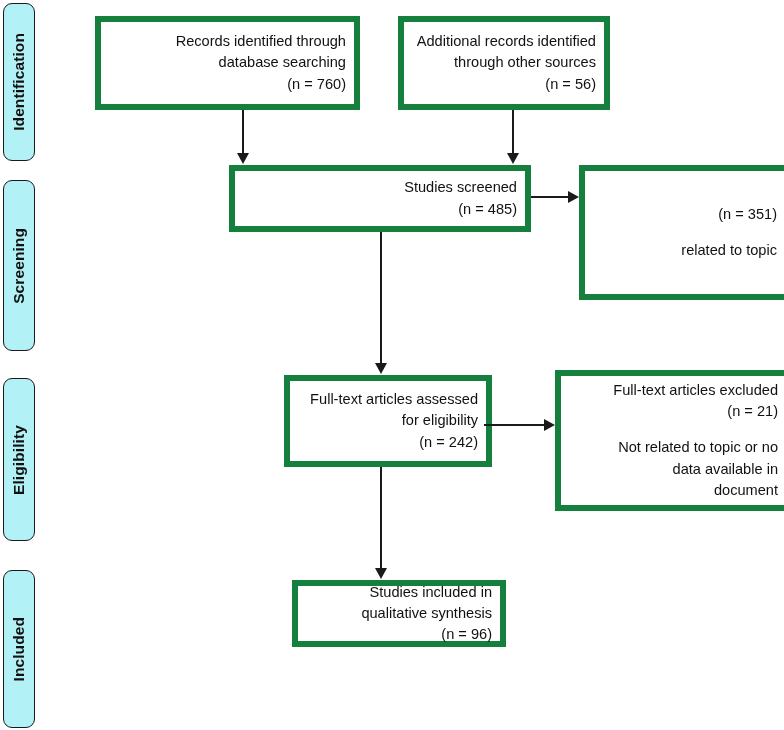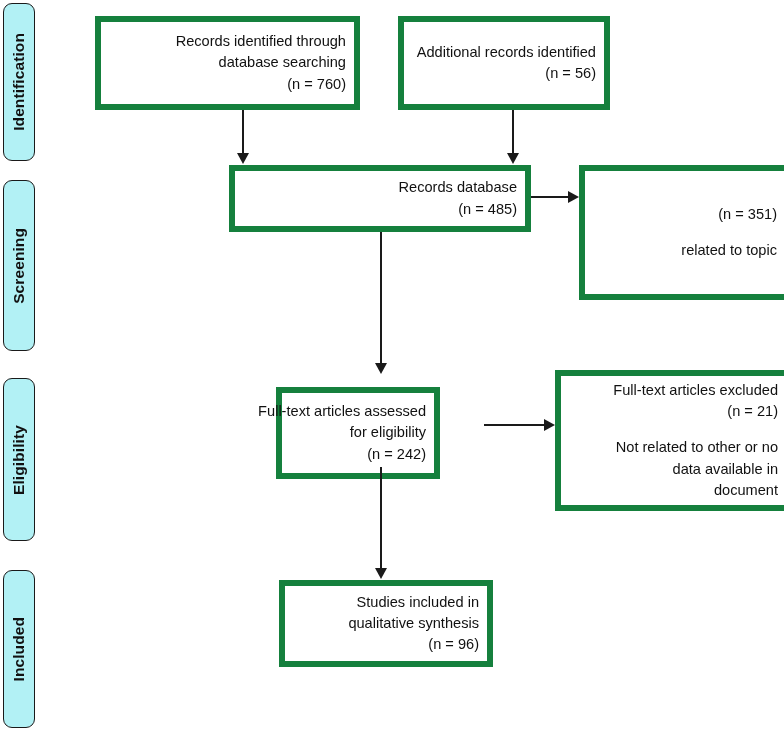--- a/index.html
+++ b/index.html
@@ -107,50 +107,51 @@
   </div>
 
   <div class="flow-box" style="left:95px; top:16px; width:265px; height:94px;">
     <div class="box-line">Records identified through</div>
     <div class="box-line">database searching</div>
     <div class="box-line">(n = 760)</div>
   </div>
 
   <div class="flow-box" style="left:398px; top:16px; width:212px; height:94px;">
     <div class="box-line">Additional records identified</div>
+    <div class="box-line">through other sources</div>
     <div class="box-line">(n = 56)</div>
   </div>
 
   <div class="flow-box" style="left:229px; top:165px; width:302px; height:67px;">
-    <div class="box-line">Records database</div>
+    <div class="box-line">Studies screened</div>
     <div class="box-line">(n = 485)</div>
   </div>
 
   <div class="flow-box" style="left:579px; top:165px; width:212px; height:135px;">
     <div class="box-line">(n = 351)</div>
     <div class="box-gap"></div>
     <div class="box-line">related to topic</div>
   </div>
 
-  <div class="flow-box" style="left:276px; top:375px; width:164px; height:92px;margin-top:12px;">
+  <div class="flow-box" style="left:284px; top:375px; width:208px; height:92px;">
     <div class="box-line">Full-text articles assessed</div>
     <div class="box-line">for eligibility</div>
     <div class="box-line">(n = 242)</div>
   </div>
 
   <div class="flow-box" style="left:555px; top:370px; width:237px; height:141px;">
     <div class="box-line">Full-text articles excluded</div>
     <div class="box-line">(n = 21)</div>
     <div class="box-gap"></div>
-    <div class="box-line">Not related to other or no</div>
+    <div class="box-line">Not related to topic or no</div>
     <div class="box-line">data available in</div>
     <div class="box-line">document</div>
   </div>
 
-  <div class="flow-box" style="left:279px; top:580px; width:214px; height:87px;">
+  <div class="flow-box" style="left:292px; top:580px; width:214px; height:67px;">
     <div class="box-line">Studies included in</div>
     <div class="box-line">qualitative synthesis</div>
     <div class="box-line">(n = 96)</div>
   </div>
 
   <div class="connector v" style="left:242px; top:110px; height:44px;"></div>
   <div class="arrowhead down" style="left:237px; top:153px;"></div>
 
   <div class="connector v" style="left:512px; top:110px; height:44px;"></div>
   <div class="arrowhead down" style="left:507px; top:153px;"></div>

